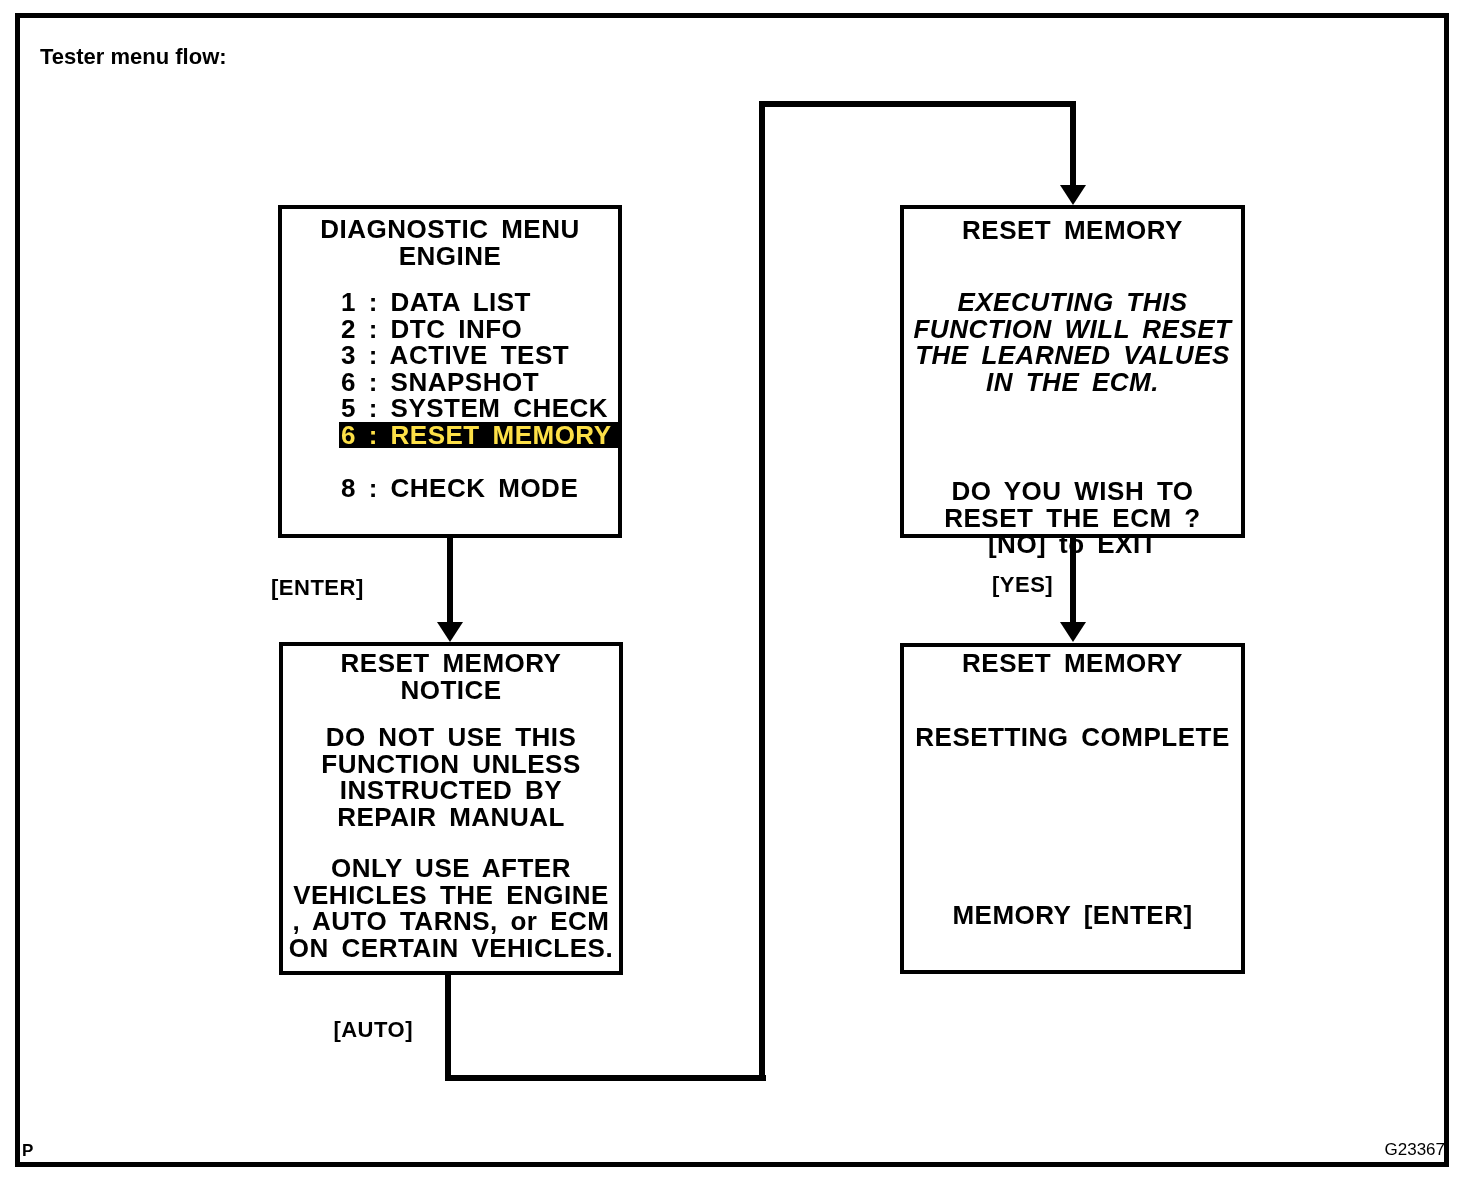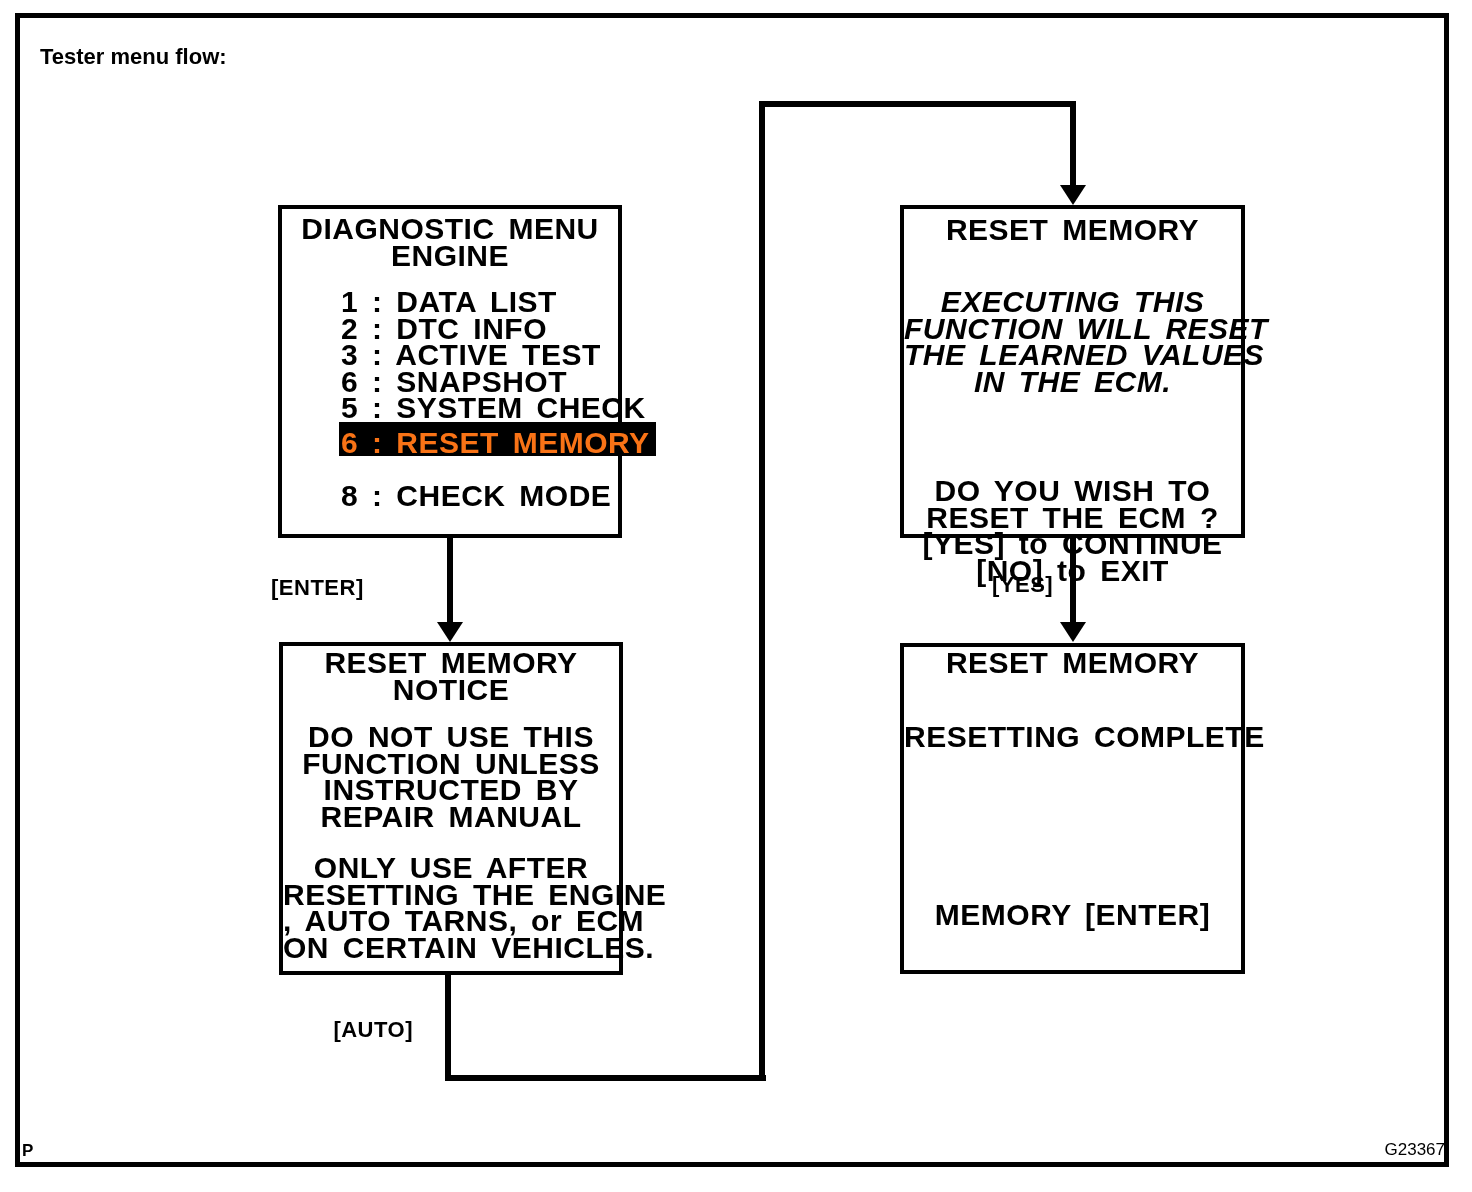--- a/index.html
+++ b/index.html
@@ -1,23 +1,23 @@
 <!DOCTYPE html>
 <html><head>
 <meta charset="utf-8">
 <style>
   html,body { margin:0; padding:0; background:#fff; }
   .page { position:relative; width:1472px; height:1192px; background:#fff; font-family:"Liberation Sans",sans-serif; color:#000; overflow:hidden; }
   .frame { position:absolute; left:15px; top:13px; width:1424px; height:1144px; border:5px solid #000; }
   .page-title { position:absolute; left:40px; top:44px; font-size:22px; font-weight:bold; letter-spacing:0; }
-  .screen { position:absolute; border:4px solid #000; background:#fff; font-size:30px; font-weight:bold; letter-spacing:.5px; word-spacing:5px; box-sizing:border-box; }
+  .screen { position:absolute; border:4px solid #000; background:#fff; font-size:26px; font-weight:bold; letter-spacing:.5px; word-spacing:5px; box-sizing:border-box; }
   .c { position:absolute; left:0; right:0; text-align:center; }
   .menu { position:absolute; }
   .ln { height:26.5px; line-height:26.5px; white-space:nowrap; }
-  .hl { background:#000; color:#f97316; width:max-content; padding:8px 6px 0 2px; margin-left:-2px; }
+  .hl { background:#000; color:#fde047; width:max-content; padding:0 6px 0 2px; margin-left:-2px; }
   .vline, .hline { position:absolute; background:#000; }
   .vline { width:6px; }
   .hline { height:6px; }
   .arrow { position:absolute; width:0; height:0; border-left:13px solid transparent; border-right:13px solid transparent; border-top:20px solid #000; }
   .flow-label { position:absolute; font-size:22px; font-weight:bold; letter-spacing:.5px; }
   .fig-code { position:absolute; font-size:17px; right:27px; top:1140px; }
   .p-mark { position:absolute; font-size:17px; font-weight:bold; left:22px; top:1141px; }
 </style>
 </head>
 <body>
@@ -66,39 +66,38 @@
     </div>
     <div class="c" style="top:80px;font-style:italic;">
       <div class="ln">EXECUTING THIS</div>
       <div class="ln">FUNCTION WILL RESET</div>
       <div class="ln">THE LEARNED VALUES</div>
       <div class="ln">IN THE ECM.</div>
     </div>
     <div class="c" style="top:221px;margin-top:48px;">
       <div class="ln">DO YOU WISH TO</div>
       <div class="ln">RESET THE ECM ?</div>
-      <div class="ln">[YES] to CONTINUE</div>
       <div class="ln">[NO] to EXIT</div>
     </div>
   </div>
 
   <div class="screen" style="left:279px;top:642px;width:344px;height:333px;">
     <div class="c" style="top:4px;">
       <div class="ln">RESET MEMORY</div>
       <div class="ln">NOTICE</div>
     </div>
     <div class="c" style="top:78px;">
       <div class="ln">DO NOT USE THIS</div>
       <div class="ln">FUNCTION UNLESS</div>
       <div class="ln">INSTRUCTED BY</div>
       <div class="ln">REPAIR MANUAL</div>
     </div>
     <div class="c" style="top:209px;">
       <div class="ln">ONLY USE AFTER</div>
-      <div class="ln">RESETTING THE ENGINE</div>
+      <div class="ln">VEHICLES THE ENGINE</div>
       <div class="ln">, AUTO TARNS, or ECM</div>
       <div class="ln">ON CERTAIN VEHICLES.</div>
     </div>
   </div>
 
   <div class="screen" style="left:900px;top:643px;width:345px;height:331px;">
     <div class="c" style="top:3px;">
       <div class="ln">RESET MEMORY</div>
     </div>
     <div class="c" style="top:77px;">

